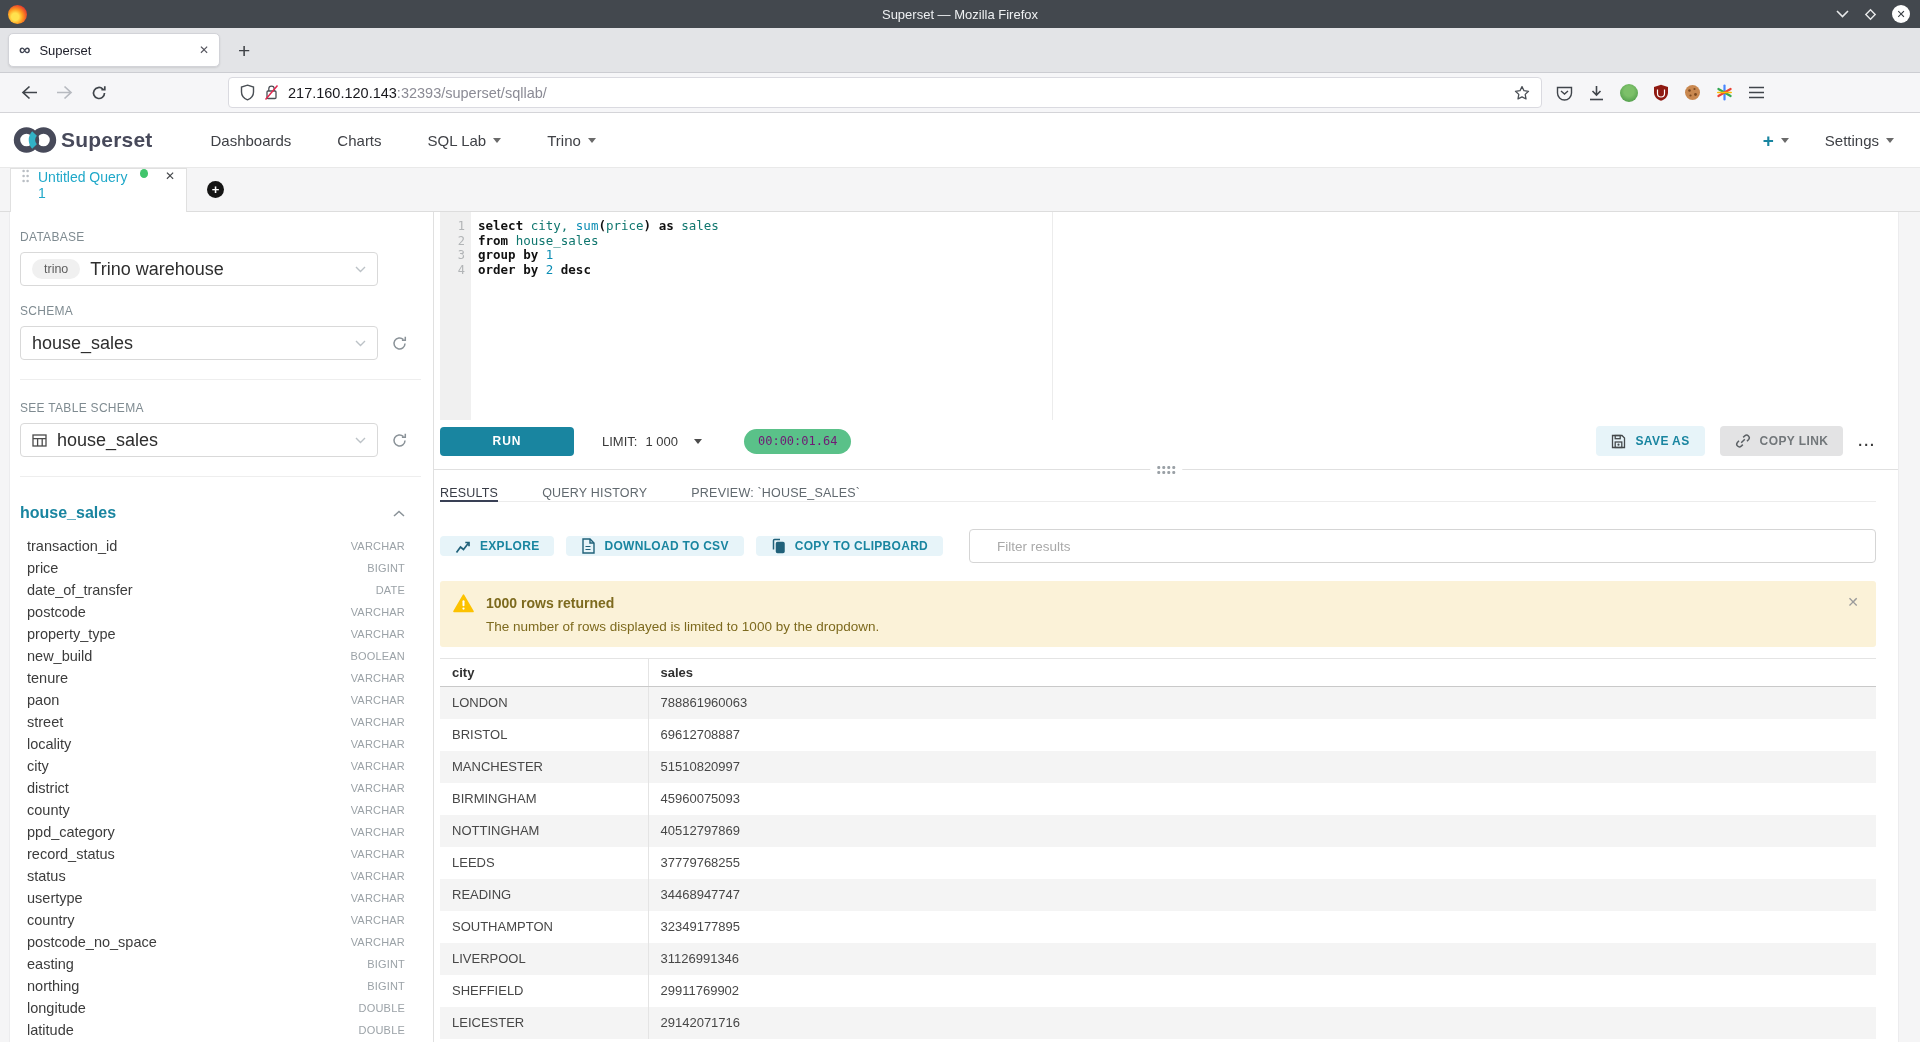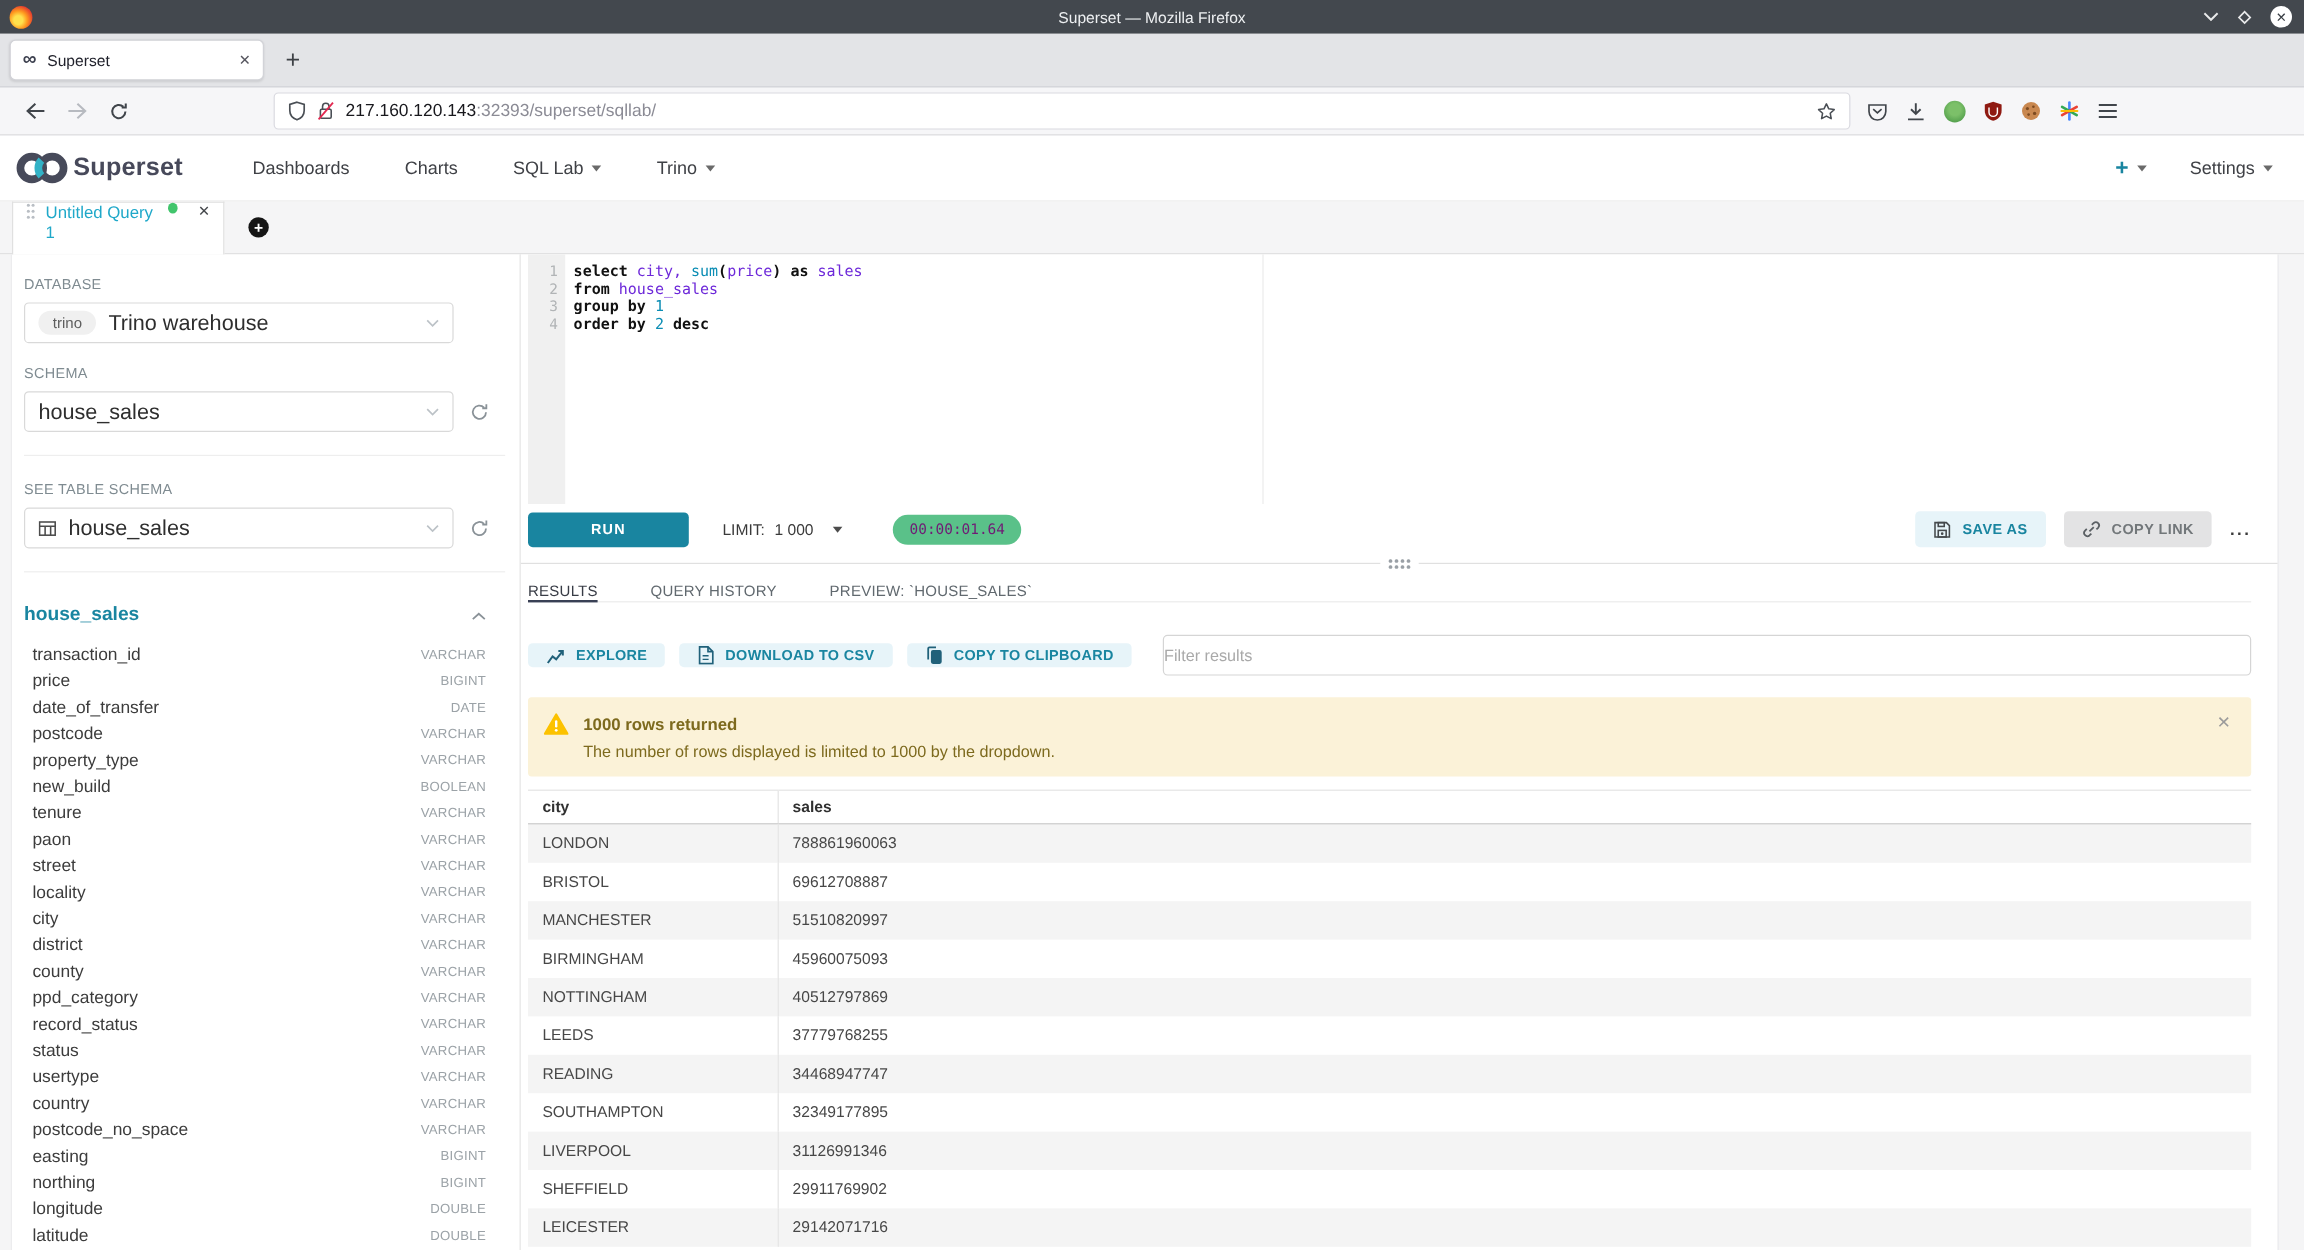--- a/index.html
+++ b/index.html
@@ -91,21 +91,21 @@
   .editor { height:208px; display:flex; margin-left:6px; }
   .ed-gutter { width:31px; background:#f0f0f0; color:#b1b4b6; font:12px/14.6px "DejaVu Sans Mono",monospace;
     text-align:right; padding:7px 6px 0 0; }
   .ed-code { flex:1; position:relative; font:12.5px/14.6px "DejaVu Sans Mono",monospace; padding:7px 0 0 7px; color:#1e1e1e; }
   .printmargin { position:absolute; top:0; bottom:0; left:581px; width:1px; background:#ececec; }
   .code-line { white-space:pre; position:relative; z-index:1; }
   .code-line .kw { font-weight:bold; color:#111; }
   .code-line .br { font-weight:bold; color:#111; }
   .code-line .fn { color:#0b8db4; }
   .code-line .nm { color:#0b8db4; }
-  .code-line .pl { color:#6d28d9; }
+  .code-line .pl { color:#0f766e; }
 
   
   .runbar { height:30px; display:flex; align-items:center; margin:6px 22px 0 6px; }
   .run-btn { width:134px; height:29px; background:#1985a0; color:#fff; border:none; border-radius:4px;
     font-family:inherit; font-size:12px; font-weight:bold; letter-spacing:1px; }
   .limit { margin-left:28px; display:flex; align-items:center; font-size:13px; color:#3a3a3a; }
   .limit-val { margin-left:8px; }
   .limit .caret { border-top-color:#4c4c4c; margin-left:16px; }
   .timer { margin-left:42px; height:25px; padding:0 14px; border-radius:13px; background:#5ac189; color:#701a75;
     font:12px "DejaVu Sans Mono",monospace; display:flex; align-items:center;text-align:right; }
@@ -122,21 +122,21 @@
     display:flex; flex-direction:column; gap:2.5px; }
   .hrow { width:2.5px; height:2.5px; border-radius:50%; background:#9aa0a6;
     box-shadow:5px 0 0 #9aa0a6, 10px 0 0 #9aa0a6, 15px 0 0 #9aa0a6; margin-right:15px; }
   .results { flex:1; padding:16px 22px 0 6px; overflow:hidden; }
   .rtabs { display:flex; gap:44px; border-bottom:1px solid #ececec; }
   .rtab { font-size:12.5px; color:#61696f; padding-bottom:0; letter-spacing:.2px; }
   .rtab.active { color:#383c46; border-bottom:2px solid #394055; margin-bottom:-1px; }
   .ractions { margin-top:27px; display:flex; align-items:center; gap:12px; }
   .act-btn { height:20px; padding:0 15px; background:#e7f4f9; border-radius:4px; display:flex; align-items:center;
     gap:9px; color:#1985a0; font-size:12px; font-weight:bold; letter-spacing:.3px; }
-  .filter { flex:1; height:34px; border:1px solid #d5d5d5; border-radius:4px; padding:0 0; font-size:13.5px;
+  .filter { flex:1; height:34px; border:1px solid #d5d5d5; border-radius:4px; padding:0 27px; font-size:13.5px;
     color:#444; margin-left:14px; font-family:inherit; outline:none; }
   .filter::placeholder { color:#a9a9a9; }
   .ralert { margin-top:18px; background:#fbf2d8; border-radius:3px; display:flex; padding:12px 16px 13px 13px; position:relative; }
   .alert-title { font-size:14px; font-weight:bold; color:#7d6a1e; padding-top:2px; }
   .alert-msg { margin-top:8px; font-size:13.5px; color:#7d6a1e; }
   .alert-close { position:absolute; right:17px; top:13px; color:#9b9b9b; font-size:14px; }
   .warn-ic { margin:1px 12px 0 0; }
 
   .rtable { margin-top:11px; width:100%; border-collapse:collapse; font-size:13px; color:#474747; table-layout:fixed; }
   .rtable th { height:28px; text-align:left; font-weight:bold; color:#303030; border-top:1px solid #e4e4e4;

